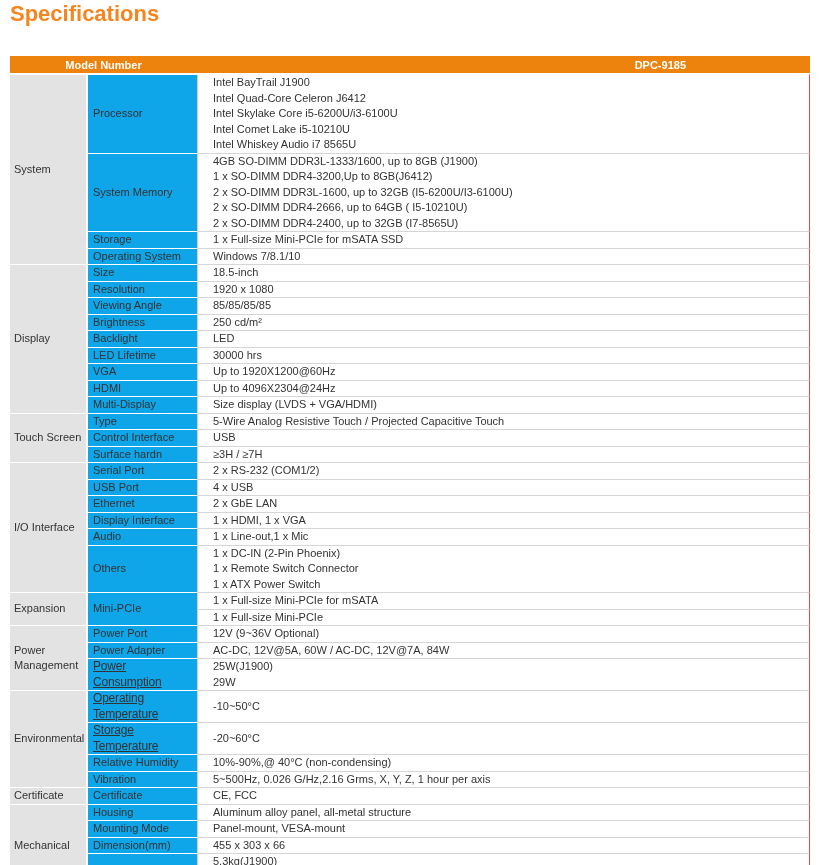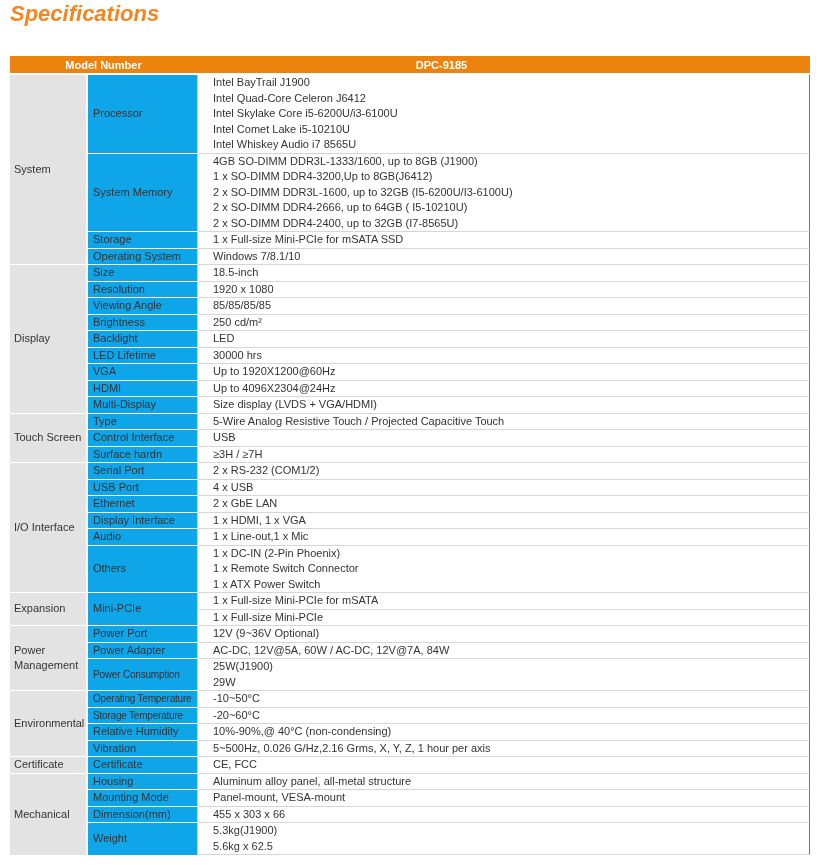--- a/index.html
+++ b/index.html
@@ -6,45 +6,44 @@
   body{
     width:830px;height:865px;background:#ffffff;
     font-family:"Liberation Sans",sans-serif;font-size:11px;color:#333;
     overflow:hidden;
   }
   .page{position:relative;width:830px;height:865px;}
   .page-title{
     margin:0;padding:1px 0 0 10px;
     color:#F5861F;font-size:22px;font-weight:bold;
     font-family:"Liberation Sans",sans-serif;
-    font-style:italic;
   }
   table.spec{
     position:absolute;left:10px;top:56px;width:800px;
     table-layout:fixed;border-collapse:separate;border-spacing:0;
   }
   col.c1{width:78px;} col.c2{width:109px;} col.c3{width:613px;}
   th{
     background:#ED820D;color:#fff;font-weight:bold;font-size:11px;
     height:17px;padding:0;text-align:center;
     border-bottom:1px solid #fff;
   }
   th .model-head-span{display:block;text-align:center;}
-  th .value-head-span{display:block;width:489px;text-align:center;}
+  th .value-head-span{display:block;width:489px;text-align:right;}
   td{padding:0;line-height:15.5px;vertical-align:middle;}
   td.cat{
     background:#E3E3E3;border-top:1px solid #fff;border-right:2px solid #fff;
     padding-left:4px;
     margin-left:8px;
   }
   td.lbl{
     background:#0ea5e9;border-top:1px solid #fff;
     padding-left:5px;
   }
-  td.lbl.condensed{font-size:10px;letter-spacing:-0.2px;}
+  td.lbl.condensed{font-size:12px;letter-spacing:-0.2px;text-decoration:underline;}
   td.val{
     background:#fff;
     border-top:1px solid #D6D6D6;
     border-left:1px solid #CFCFCF;
     border-right:1px solid #ef4444;
     padding-left:15px;
   }
   tbody tr:first-child td.val{border-top-color:#ffffff;}
   tbody tr:last-child td.val{border-bottom:1px solid #D6D6D6;}
   td.val div{line-height:15.5px;}

